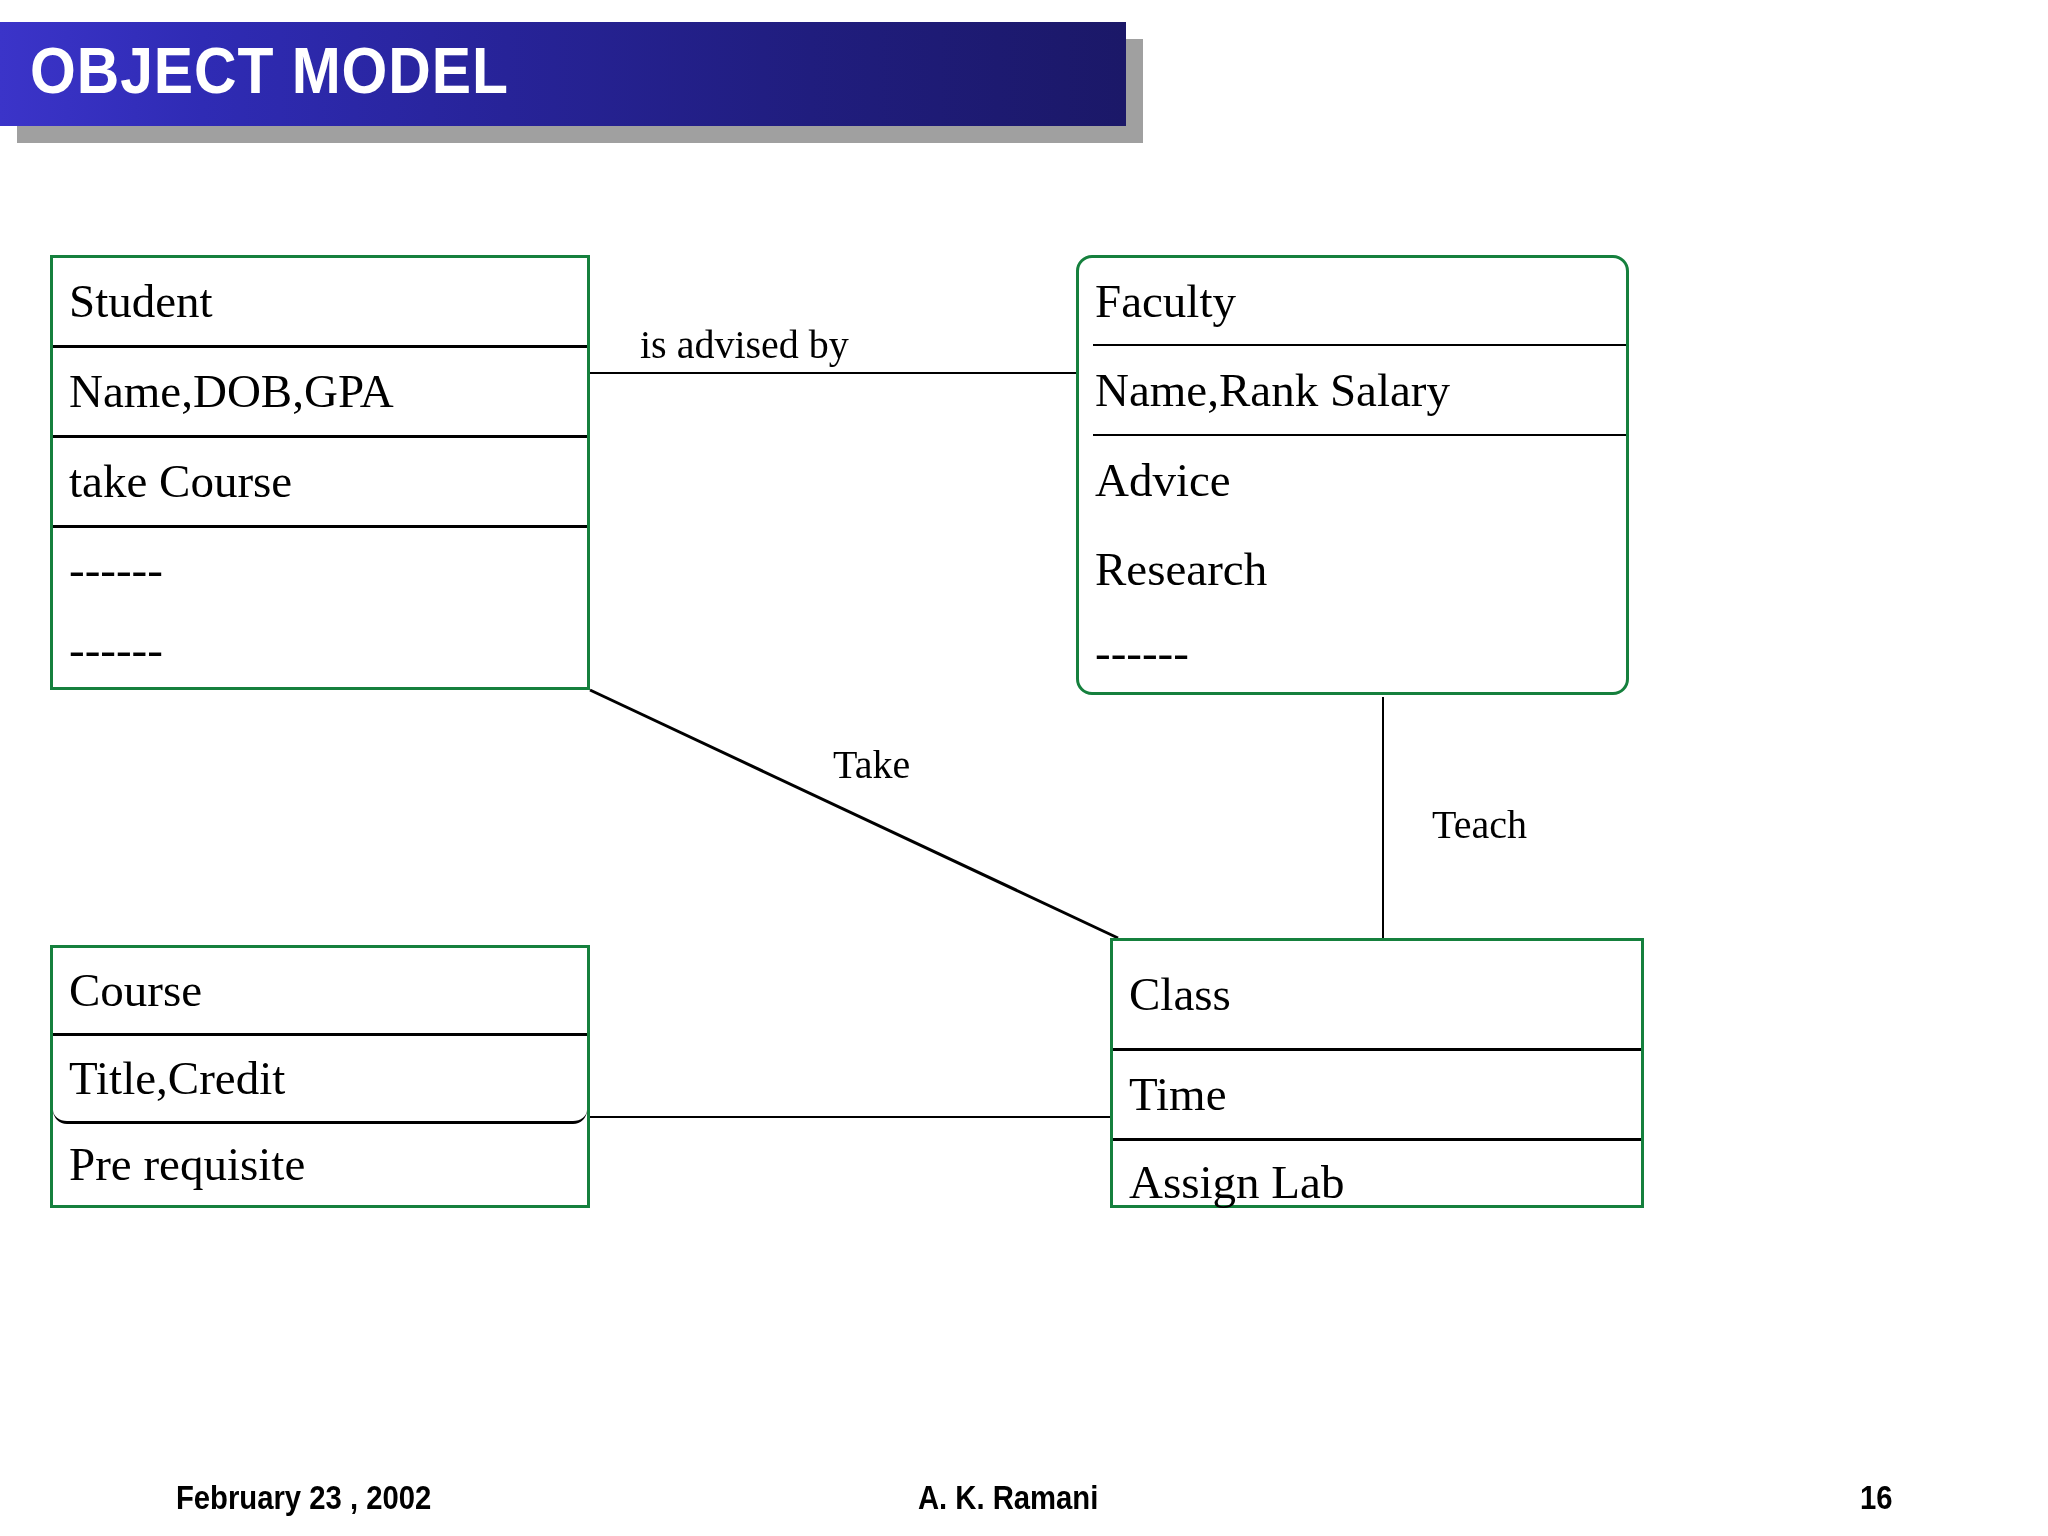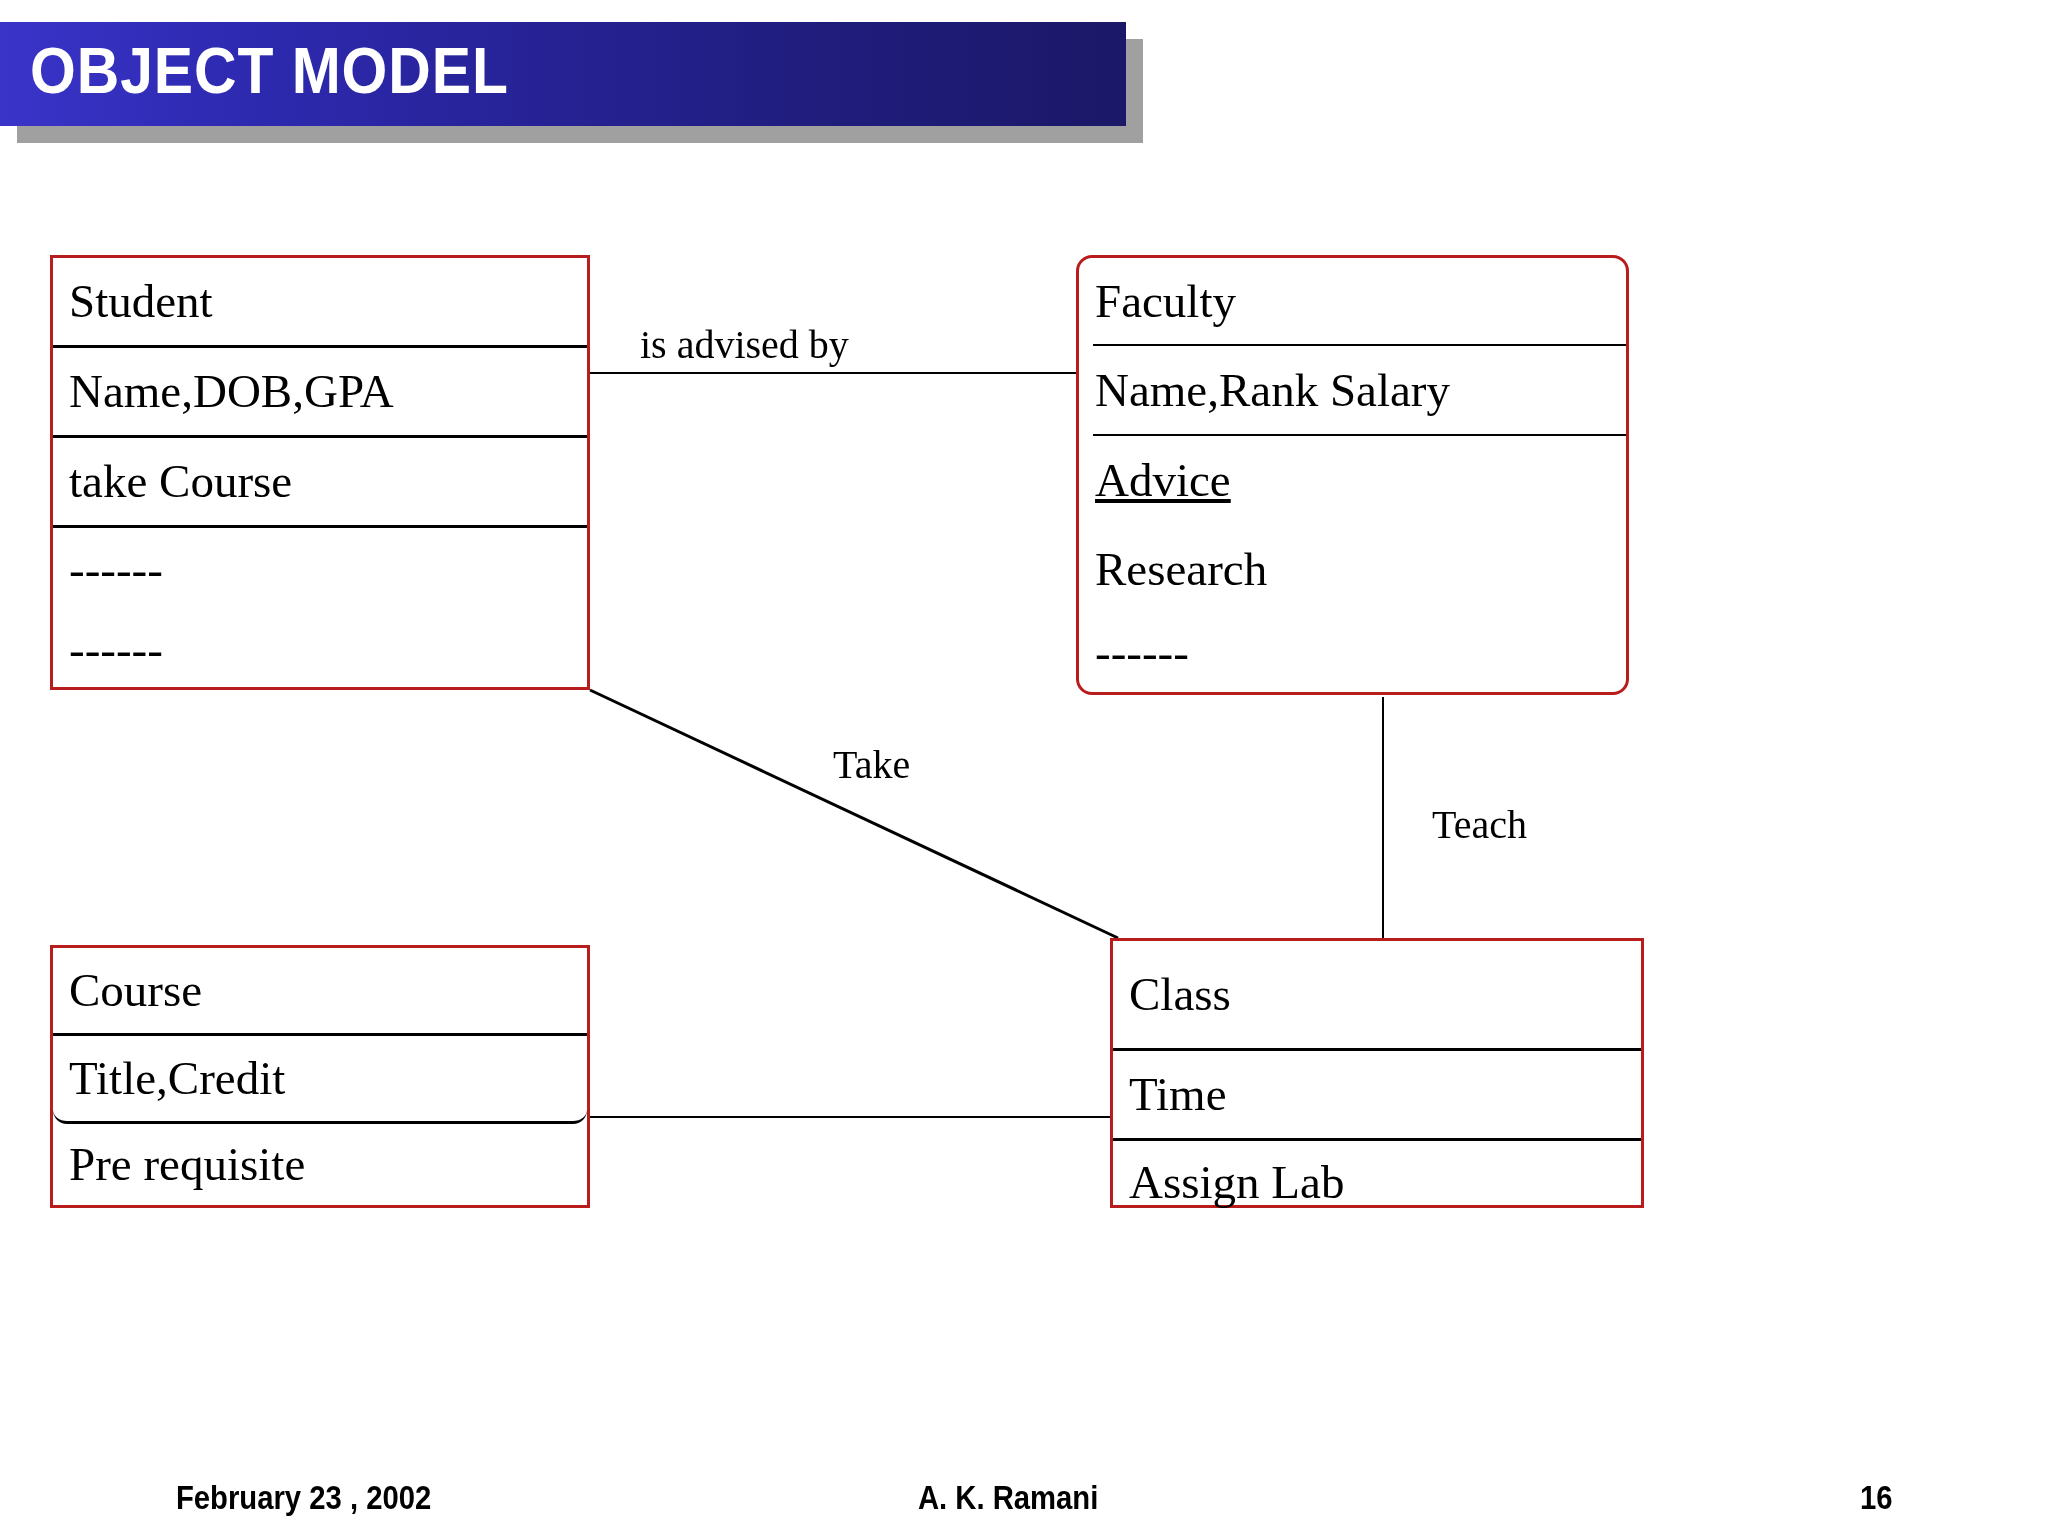--- a/index.html
+++ b/index.html
@@ -44,21 +44,21 @@
     letter-spacing: 1px;
     line-height: 70px;
     transform: scaleX(0.92);
     transform-origin: left top;
     white-space: nowrap;
   }
 
   
   .umlbox {
     position: absolute;
-    border: 3px solid #b91c1c;
+    border: 3px solid #15803d;
     box-sizing: border-box;
     background: #ffffff;
   }
   .umlrow {
     position: relative;
     box-sizing: border-box;
     display: flex;
     align-items: center;
     padding-left: 16px;
     font-size: 47px;
@@ -148,21 +148,21 @@
     <div class="umlrow divider-full" style="height:90px;">Student</div>
     <div class="umlrow divider-full" style="height:90px;">Name,DOB,GPA</div>
     <div class="umlrow divider-full" style="height:90px;">take Course</div>
     <div class="umlrow dashline" style="height:84px;">------</div>
     <div class="umlrow dashline" style="height:75px;">------</div>
   </div>
 
   <div class="umlbox" style="left:1076px; top:255px; width:553px; height:440px;border-radius:16px;">
     <div class="umlrow divider-inset" style="height:88px;">Faculty</div>
     <div class="umlrow divider-inset" style="height:90px;">Name,Rank Salary</div>
-    <div class="umlrow" style="height:90px;text-decoration:underline;">Advice</div>
+    <div class="umlrow" style="height:90px;">Advice</div>
     <div class="umlrow" style="height:88px;">Research</div>
     <div class="umlrow dashline" style="height:78px;">------</div>
   </div>
 
   <div class="umlbox" style="left:50px; top:945px; width:540px; height:263px;">
     <div class="umlrow divider-full" style="height:88px;">Course</div>
     <div class="umlrow divider-full" style="height:88px;border-radius:14px;">Title,Credit</div>
     <div class="umlrow" style="height:81px;">Pre requisite</div>
   </div>
 

